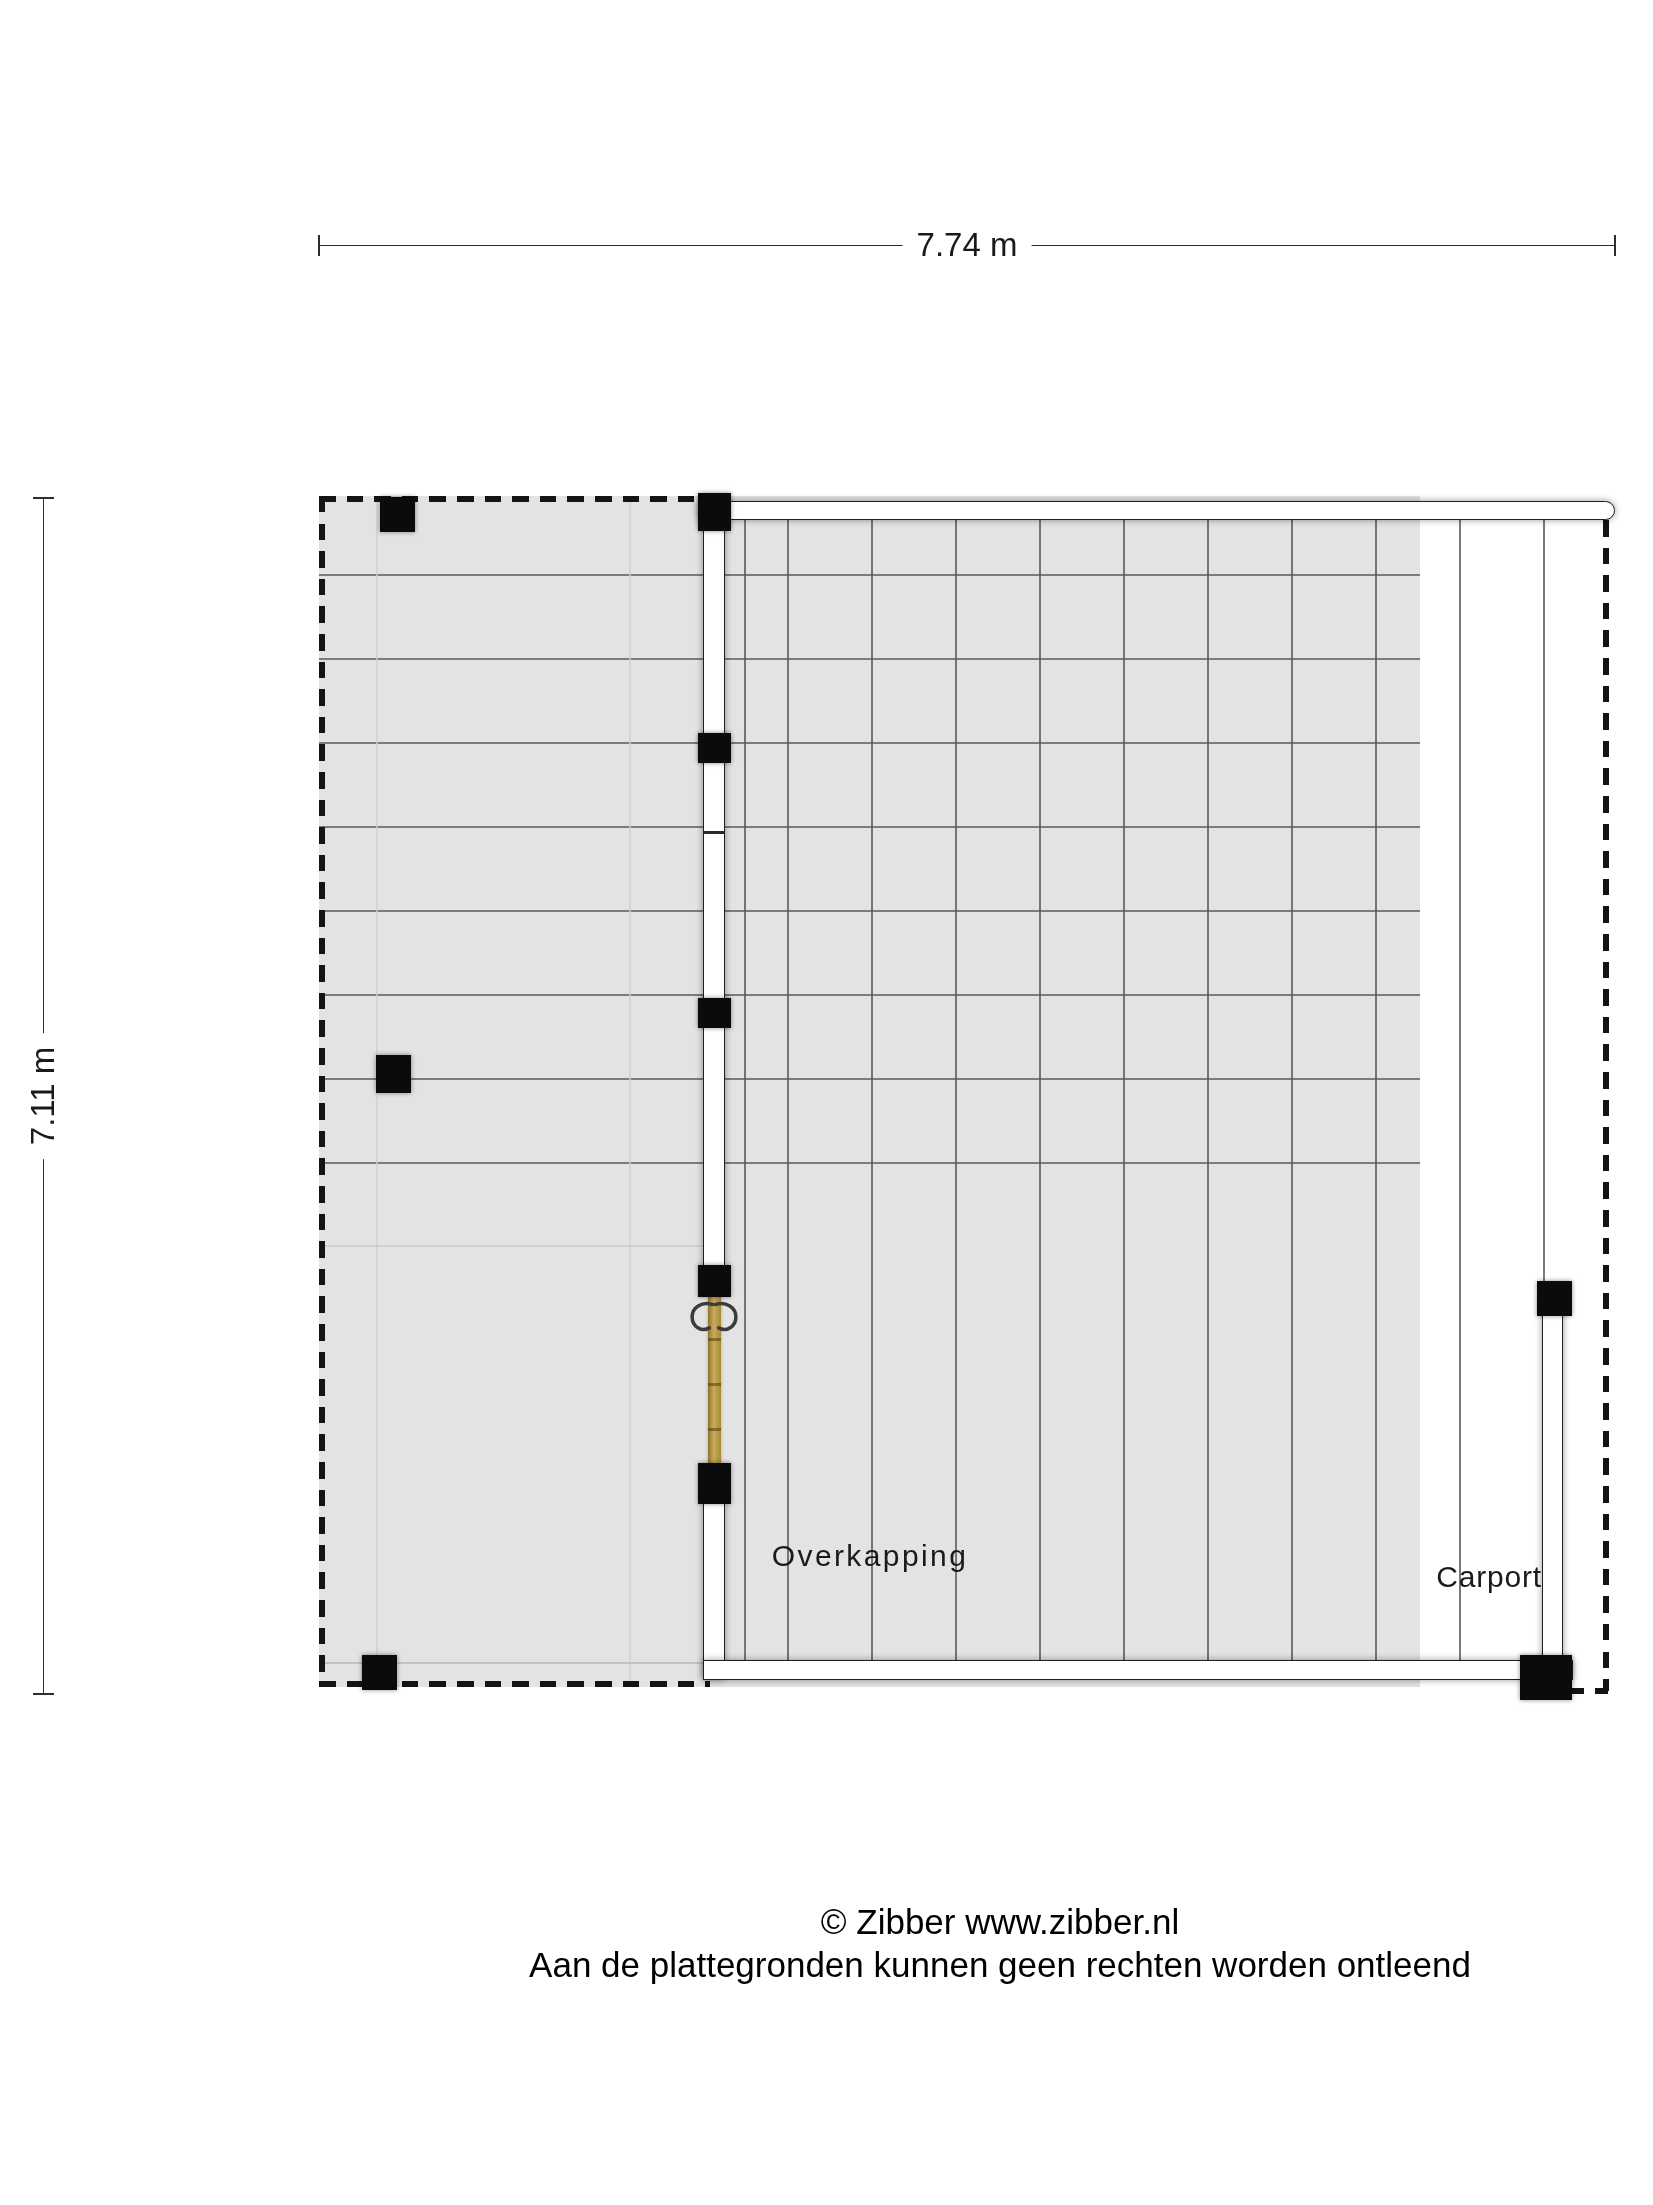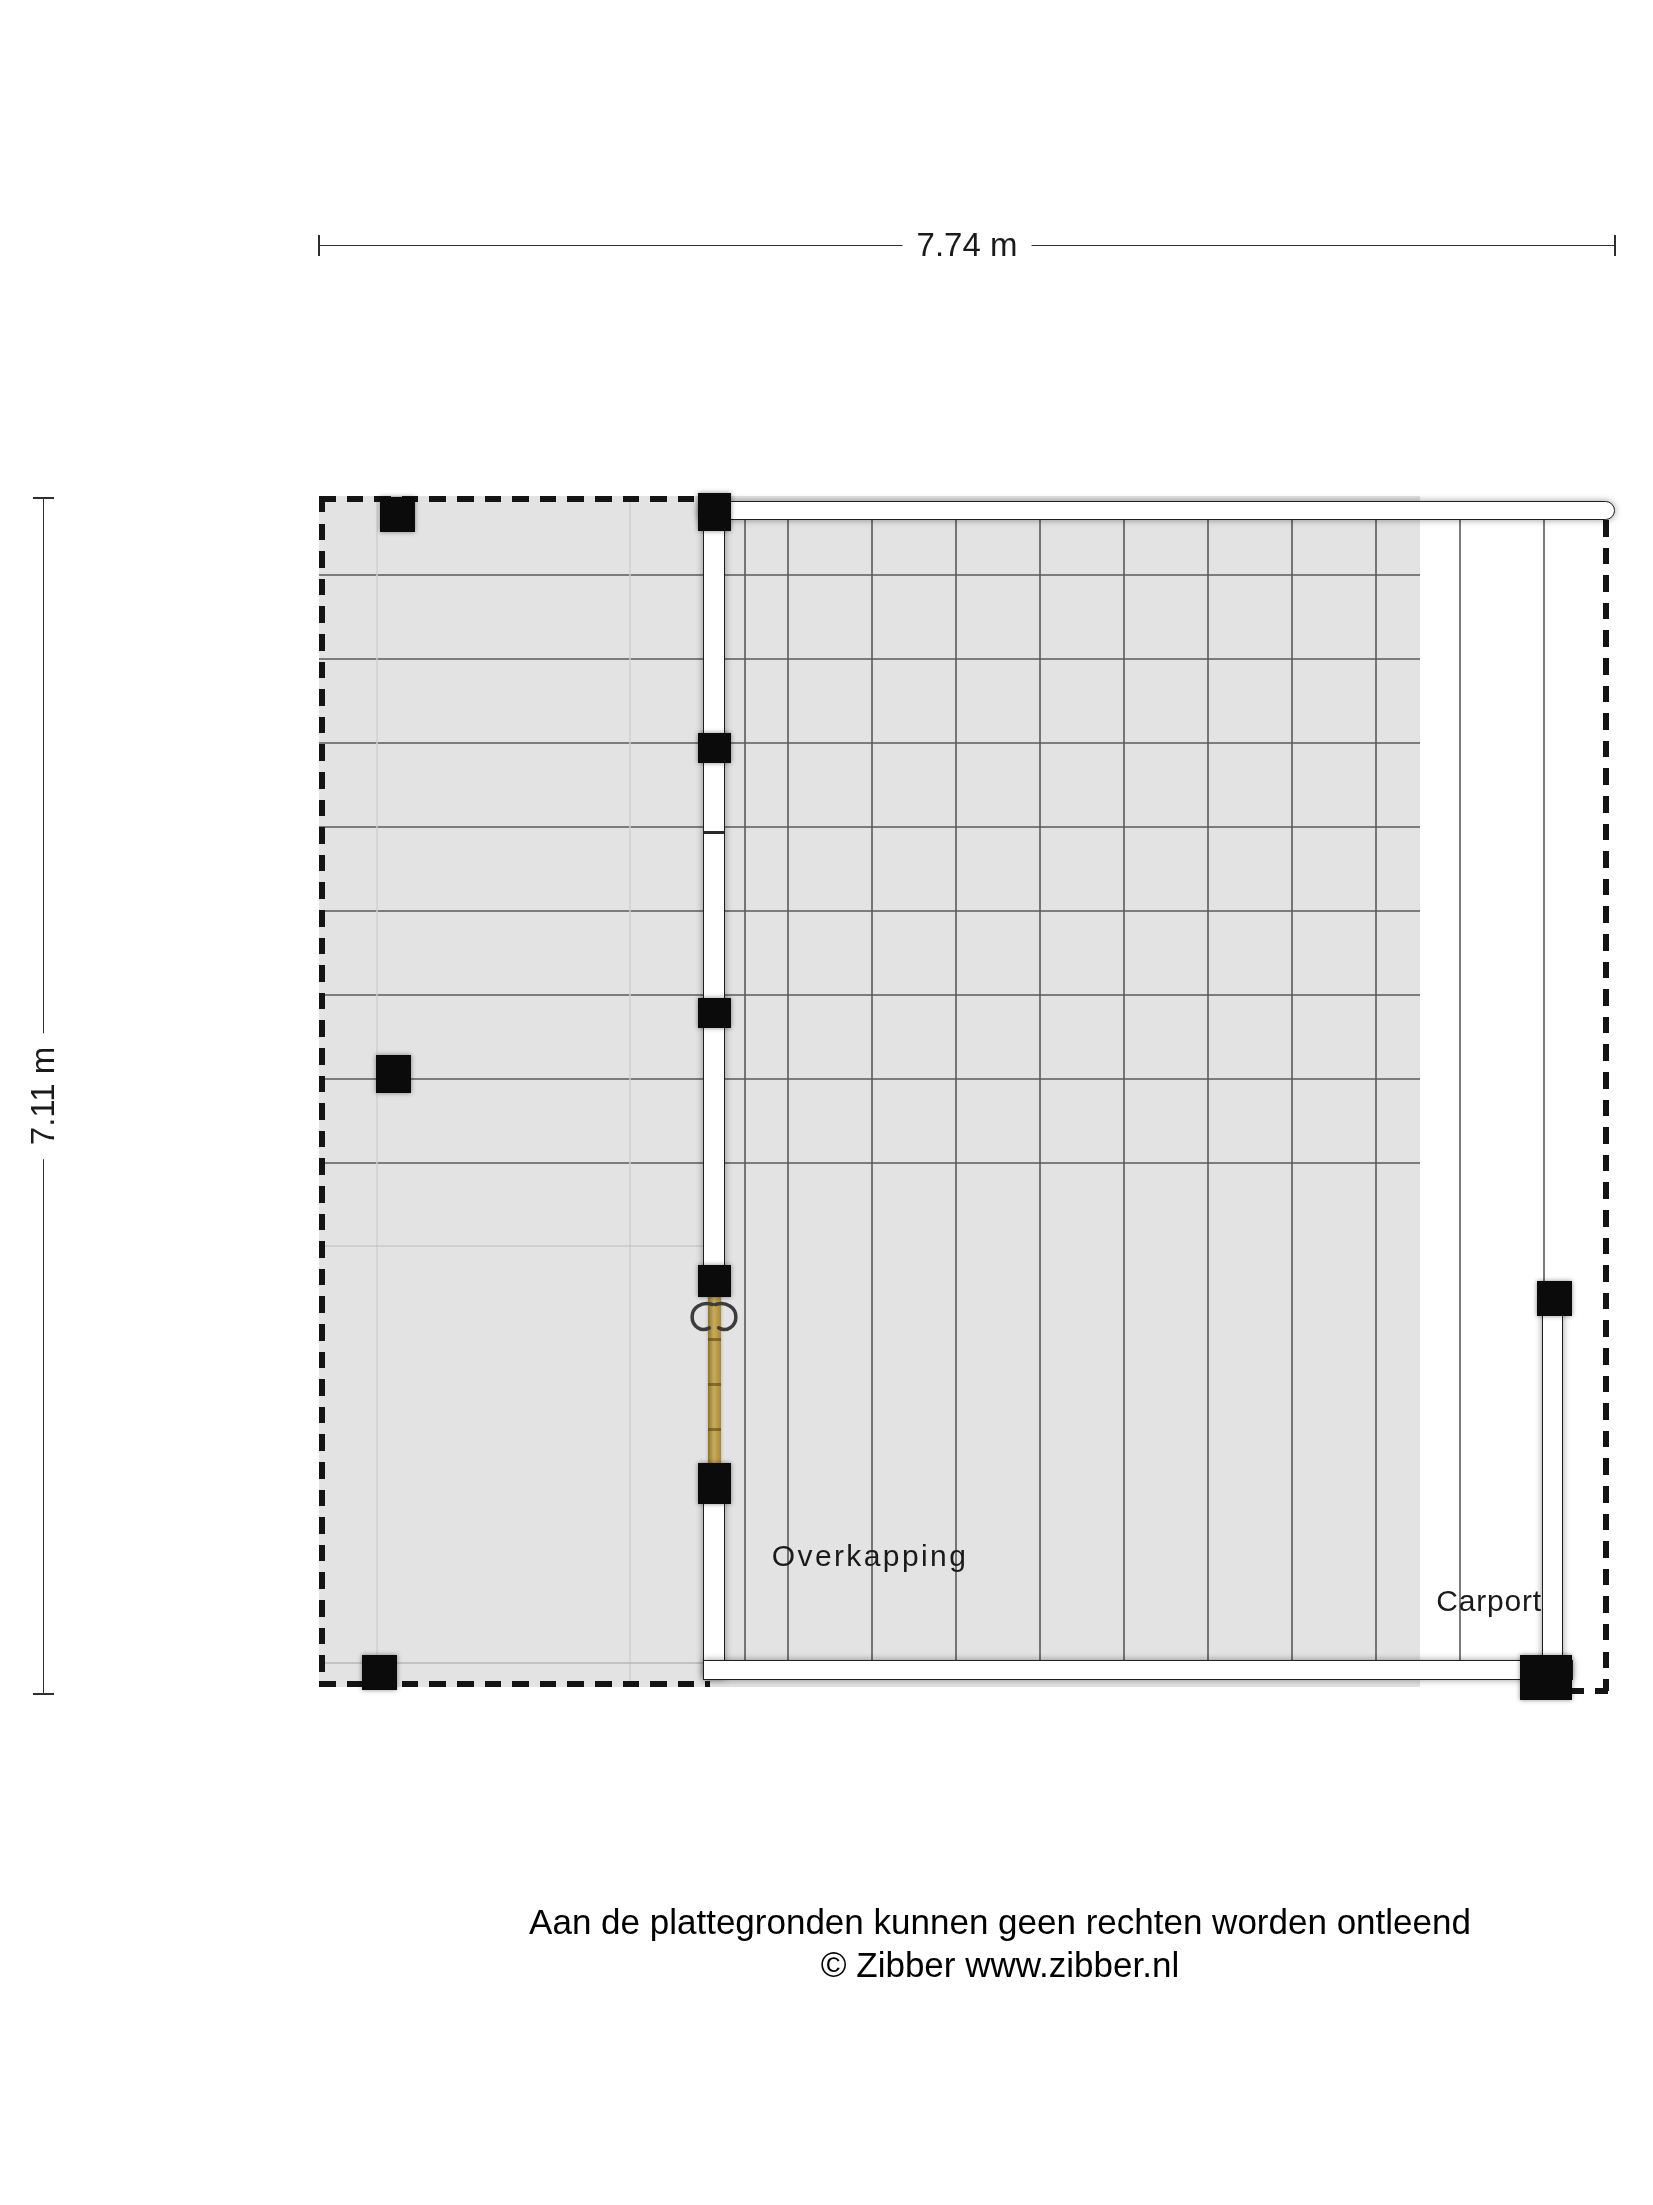--- a/index.html
+++ b/index.html
@@ -46,21 +46,21 @@
   
   .door{position:absolute;left:389px;top:800px;width:12.6px;height:169px;
       background-image:
         repeating-linear-gradient(180deg,transparent 0 42px,rgba(84,58,10,.55) 42px 45px),
         linear-gradient(90deg,#8f7426,#c9ab5c 45%,#a78a33);
       box-shadow:0 0 3.2px rgba(0,0,0,.25);}
   .door-handle{position:absolute;left:370px;top:805px;width:50px;height:35px;}
   
   .room-label{position:absolute;transform:translate(-50%,-50%);font-size:30px;color:var(--text);white-space:nowrap;}
   .room-label.overkapping{left:551px;top:1060px;letter-spacing:2.4px;}
-  .room-label.carport{left:1170px;top:1081px;letter-spacing:0.8px;margin-top:24px;}
+  .room-label.carport{left:1170px;top:1081px;letter-spacing:0.8px;}
   
   .footer{position:absolute;left:1000px;top:1900px;transform:translateX(-50%);
       text-align:center;font-size:35px;line-height:43px;color:#000;white-space:nowrap;}
 </style>
 </head>
 <body>
 
 <div class="canvas">
 
   <div class="dim-h">
@@ -117,18 +117,18 @@
     <div class="post" style="left:43px;top:1159px;width:35px;height:35px;"></div>
 
     <div class="post" style="left:1218px;top:785px;width:35px;height:35px;"></div>
     <div class="post" style="left:1201px;top:1159px;width:52px;height:45px;"></div>
 
     <div class="room-label overkapping">Overkapping</div>
     <div class="room-label carport">Carport</div>
   </div>
 
   <div class="footer">
+    <div>© Zibber www.zibber.nl</div>
     <div>Aan de plattegronden kunnen geen rechten worden ontleend</div>
-    <div>© Zibber www.zibber.nl</div>
   </div>
 
 </div>
 
 
 </body></html>

